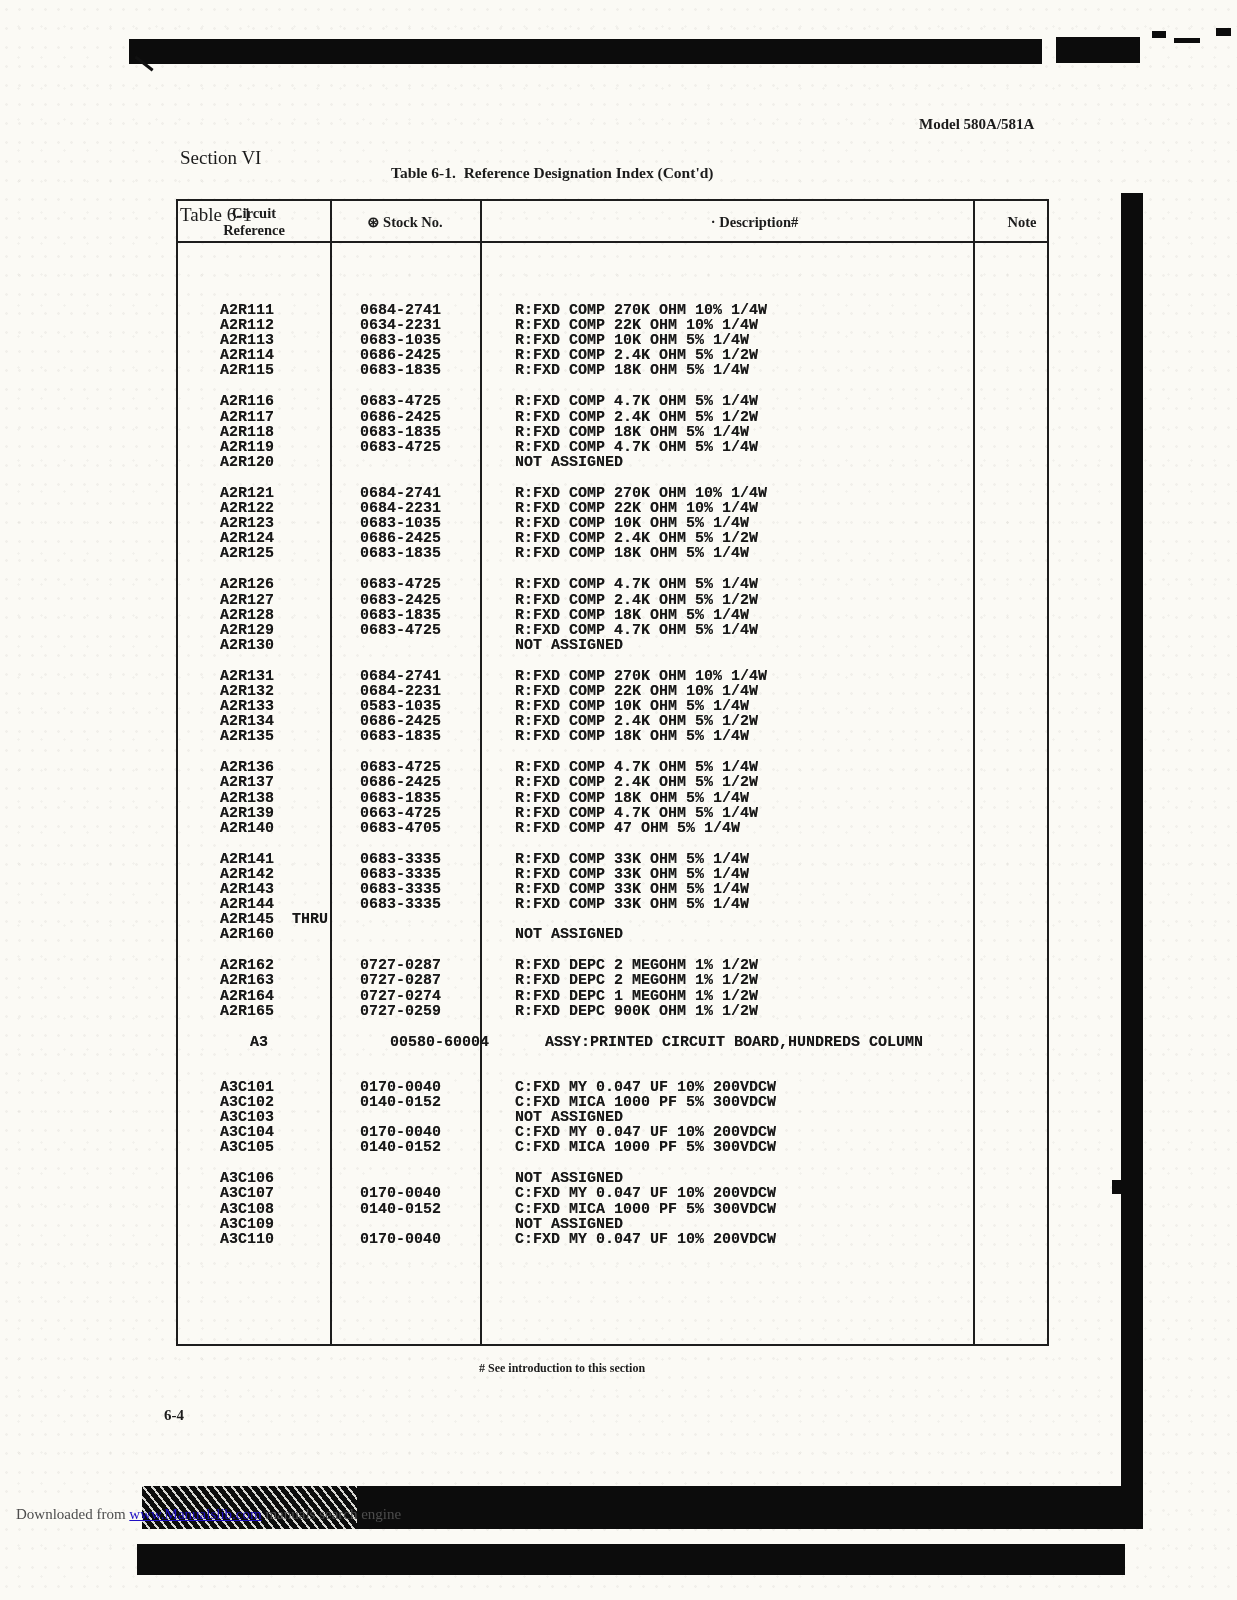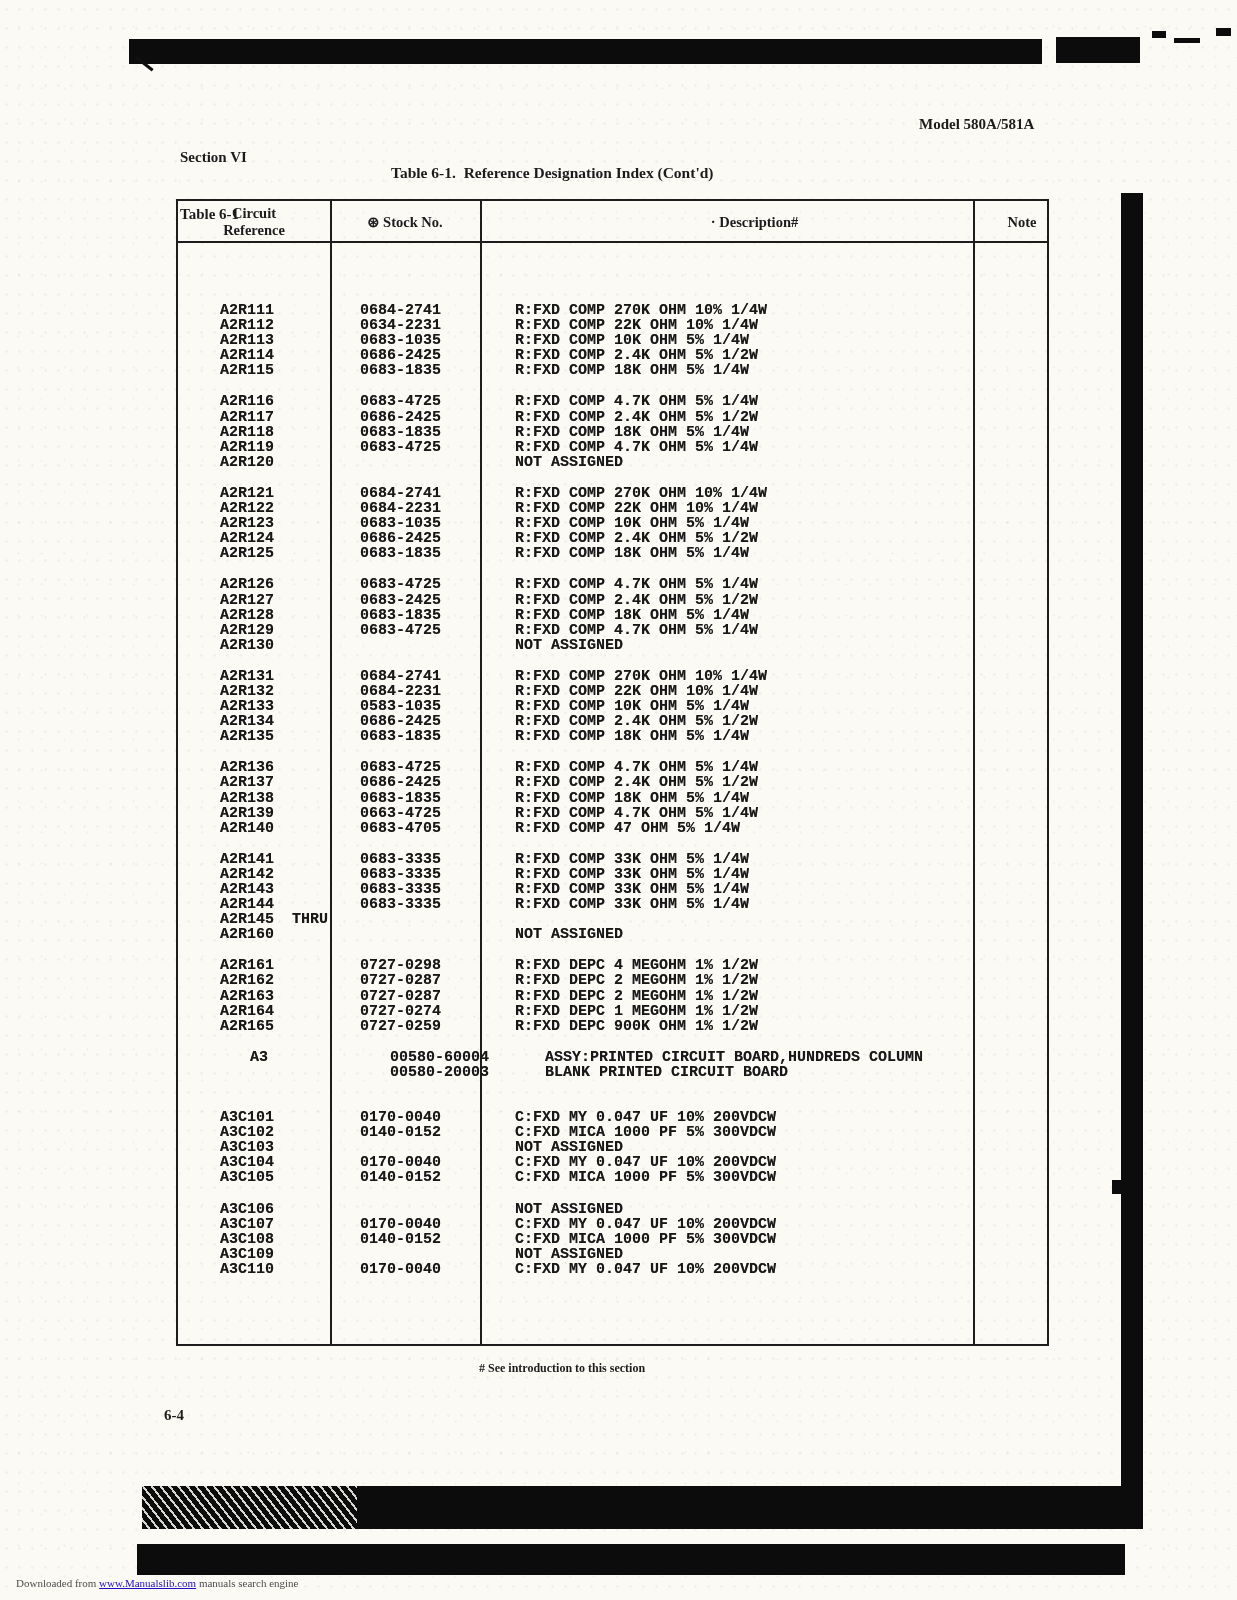--- a/index.html
+++ b/index.html
@@ -17,21 +17,21 @@
     background-size: 13px 19px, 23px 31px;
     background-position: 0 0, 7px 11px;
   }
   .bar { position:absolute; background:#0c0c0c; }
   .hatch {
     position:absolute;
     background: repeating-linear-gradient(52deg, rgba(251,250,245,0) 0 5px, rgba(251,250,245,0.85) 5px 7px);
   }
   .diag { position:absolute; width:22px; height:3px; background:#111; transform:rotate(38deg); }
 
-  .section-block { position:absolute; left:180px; top:110px; font-weight:bold; font-size:15px; line-height:19px; white-space:pre; }
+  .section-block { position:absolute; left:180px; top:110px; font-weight:normal; font-size:19px; line-height:19px; white-space:pre; }
   .model { position:absolute; left:919px; top:116px; font-weight:bold; font-size:15px;font-family:Liberation Serif, serif; }
   .table-title { position:absolute; left:391px; top:164px; font-weight:bold; font-size:15.5px; white-space:pre;text-align:right; }
 
   .ref-table {
     position:absolute; left:176px; top:199px; width:873px; height:1147px;
     border:2px solid #1d1d1d; box-sizing:border-box;
   }
   .vline { position:absolute; top:0; bottom:0; width:2px; background:#1d1d1d; }
   .vline.v1 { left:152px; } .vline.v2 { left:302px; } .vline.v3 { left:795px; }
   .hline { position:absolute; left:0; right:0; top:40px; height:2px; background:#1d1d1d; }
@@ -52,21 +52,21 @@
     font-size:15px; line-height:15px; font-weight:700; color:#181818;
     text-shadow: 0 0 0.5px rgba(20,20,20,0.55);
   }
   .cell.ref   { left:42px; }
   .cell.stock { left:182px; }
   .cell.desc  { left:337px; }
 
   .footnote { position:absolute; left:479px; top:1361px; font-weight:bold; font-size:12px; }
   .page-num { position:absolute; left:164px; top:1407px; font-weight:bold; font-size:15px; }
 
-  .watermark { position:absolute; left:16px; top:1577px; font-size:11px; color:#4d4d4d; }
+  .watermark { position:absolute; left:16px; top:1506px; font-size:15px; color:#4d4d4d; }
   .watermark a { color:#1f0fc4; text-decoration:underline; cursor:pointer; }
 </style>
 </head>
 <body>
 
 <div class="page">
 
   <div class="bar" style="left:129px; top:39px; width:913px; height:25px;"></div>
   <div class="bar" style="left:1056px; top:37px; width:84px; height:26px;"></div>
   <div class="diag" style="left:133px; top:62px;"></div>
@@ -287,25 +287,20 @@
           <div class="row">
             <span class="cell ref">A2R145  THRU</span>
           </div>
           <div class="row">
             <span class="cell ref">A2R160</span>
             <span class="cell desc">NOT ASSIGNED</span>
           </div>
         </div>
         <div class="group">
           <div class="row">
-            <span class="cell ref">A2R161</span>
-            <span class="cell stock">0727-0298</span>
-            <span class="cell desc">R:FXD DEPC 4 MEGOHM 1% 1/2W</span>
-          </div>
-          <div class="row">
             <span class="cell ref">A2R162</span>
             <span class="cell stock">0727-0287</span>
             <span class="cell desc">R:FXD DEPC 2 MEGOHM 1% 1/2W</span>
           </div>
           <div class="row">
             <span class="cell ref">A2R163</span>
             <span class="cell stock">0727-0287</span>
             <span class="cell desc">R:FXD DEPC 2 MEGOHM 1% 1/2W</span>
           </div>
           <div class="row">
@@ -318,24 +313,20 @@
             <span class="cell stock">0727-0259</span>
             <span class="cell desc">R:FXD DEPC 900K OHM 1% 1/2W</span>
           </div>
         </div>
         <div class="group">
           <div class="row">
             <span class="cell ref">A3</span>
             <span class="cell stock">00580-60004</span>
             <span class="cell desc">ASSY:PRINTED CIRCUIT BOARD,HUNDREDS COLUMN</span>
           </div>
-          <div class="row">
-            <span class="cell stock">00580-20003</span>
-            <span class="cell desc">BLANK PRINTED CIRCUIT BOARD</span>
-          </div>
         </div>
         <div class="group">
           <div class="row">
             <span class="cell ref">A3C101</span>
             <span class="cell stock">0170-0040</span>
             <span class="cell desc">C:FXD MY 0.047 UF 10% 200VDCW</span>
           </div>
           <div class="row">
             <span class="cell ref">A3C102</span>
             <span class="cell stock">0140-0152</span>

